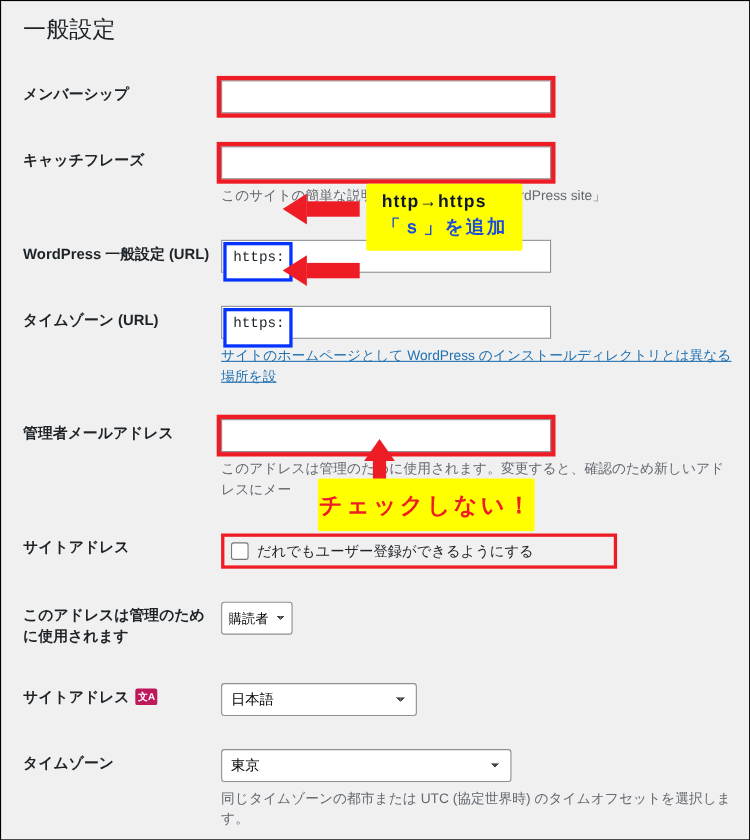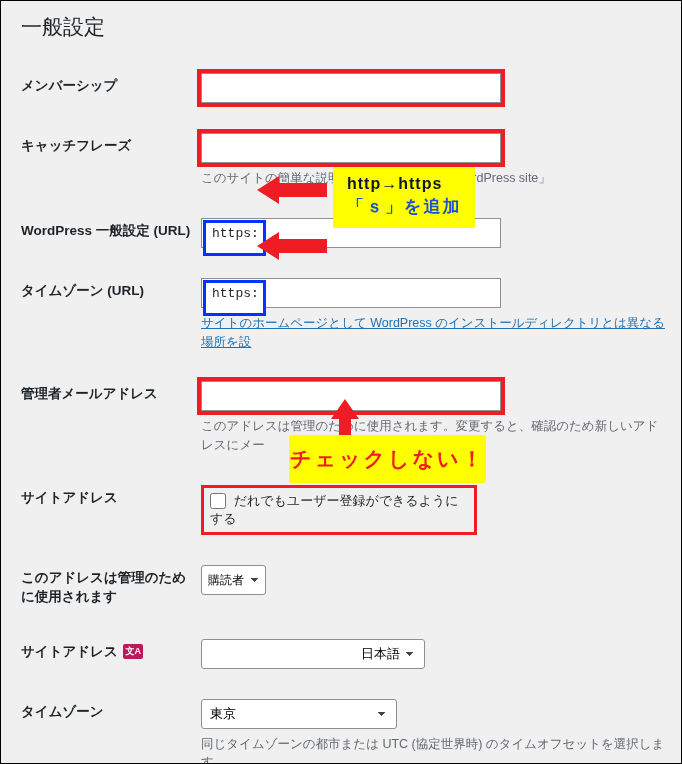--- a/index.html
+++ b/index.html
@@ -50,22 +50,22 @@
     background: #fff;
     padding: 2px 24px 2px 8px;
     font-size: 13px;
     border-radius: 3px;
     appearance: none;
     background-image: linear-gradient(45deg, transparent 50%, #444 50%), linear-gradient(135deg, #444 50%, transparent 50%);
     background-position: calc(100% - 14px) 12px, calc(100% - 10px) 12px;
     background-size: 4px 4px, 4px 4px;
     background-repeat: no-repeat;
   }
-  select.lang { width: 224px; text-align: right; }
-  select.tz { width: 196px; }
+  select.lang { width: 178px; }
+  select.tz { width: 264px; }
   select.role { width: 65px; font-size:12px; padding:2px 18px 2px 6px; background-position: calc(100% - 10px) 12px, calc(100% - 6px) 12px;}
   input[type=checkbox] { width: 16px; height: 16px; margin-right: 4px; vertical-align: middle; }
   label { font-size: 13px; }
 
   .hl-red-box { outline: 4px solid #ee1c25; outline-offset: 0px; }
 
   .url-cell { position: relative; }
   .url-input { width: 300px; height: 30px; border: 1px solid #8c8f94; background:#fff; }
   .blue-frag {
     position: absolute; left: 2px; top: 2px; height: 36px;
@@ -102,21 +102,21 @@
   }
   .arrow-up::before{
     content:""; position:absolute; left:6px; bottom:0; width:12px; height:24px; background:#ee1c25;
   }
   .arrow-up::after{
     content:""; position:absolute; left:-2px; top:0;
     border-left:14px solid transparent; border-right:14px solid transparent; border-bottom:20px solid #ee1c25;
   }
 
   .member-box {
-    border: 3px solid #ee1c25; padding: 4px 6px; display:inline-block; width: 276px; font-size:13px;
+    border: 3px solid #ee1c25; padding: 4px 6px; display:inline-block; width: 360px; font-size:13px;
   }
   .lang-icon { display:inline-block; vertical-align:middle; margin-left:2px; background:#be185d; color:#fff; font-size:9px; padding:1px 2px; border-radius:2px; font-weight:bold;}
 </style>
 </head>
 <body>
 
 <div class="wrap">
   <h1>一般設定</h1>
 
   <table class="form-table">

